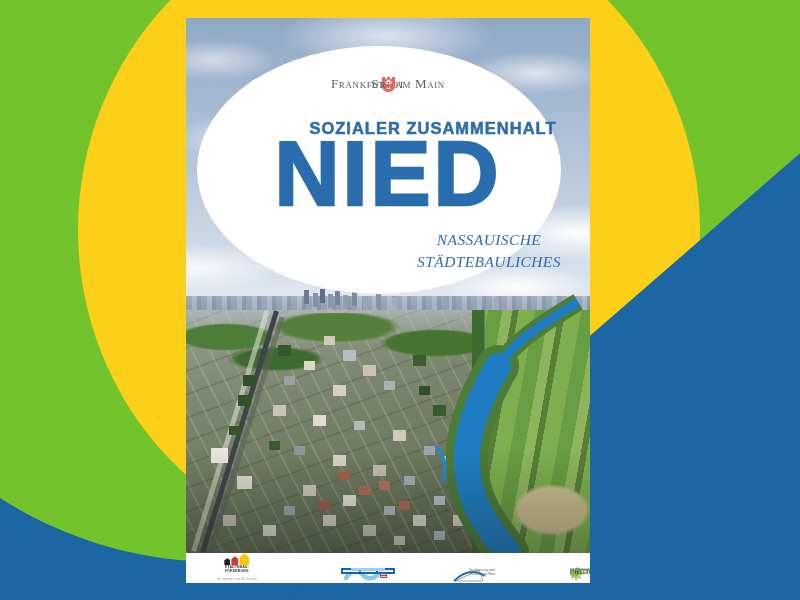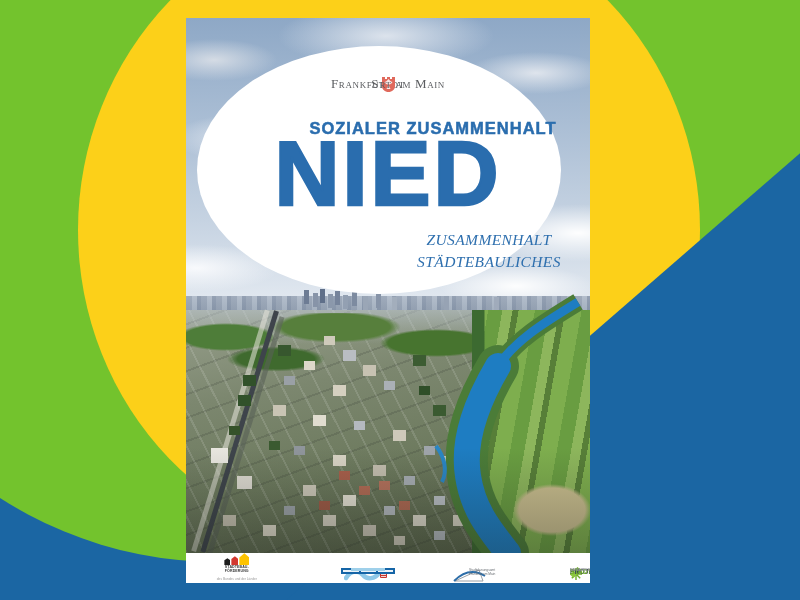--- a/index.html
+++ b/index.html
@@ -167,21 +167,21 @@
       <svg width="15" height="17" viewBox="0 0 15 17">
         <path d="M1 1 h3 v2 h2 v-2 h3 v2 h2 v-2 h3 v9 c0 3.5 -3 6 -6.5 6 C4 16 1 13.5 1 10 Z" fill="#e0695c"></path>
         <path d="M7.5 3 C6 5 4.5 6 3.5 6 c1 2 2.5 2.5 4 2.5 1.5 0 3-.5 4-2.5 C10.5 6 9 5 7.5 3 Z M7.5 9 l-2 4 h4 Z" fill="#fff" opacity="0.85"></path>
       </svg>
       <span>Frankfurt am Main</span>
     </div>
 
     <div class="kicker">SOZIALER ZUSAMMENHALT</div>
     <div class="title">NIED</div>
     <div class="subtitle">
-      <span>ZUSAMMENHALT STÄDTEBAULICHES</span>
+      <span>NASSAUISCHE STÄDTEBAULICHES</span>
         <br>
     </div>
 
     <div class="footer">
 
       <div class="lg">
         <div class="lg1-row">
           <i class="b-black"></i>
             <i class="b-red"></i>
             <i class="b-yellow"></i>

